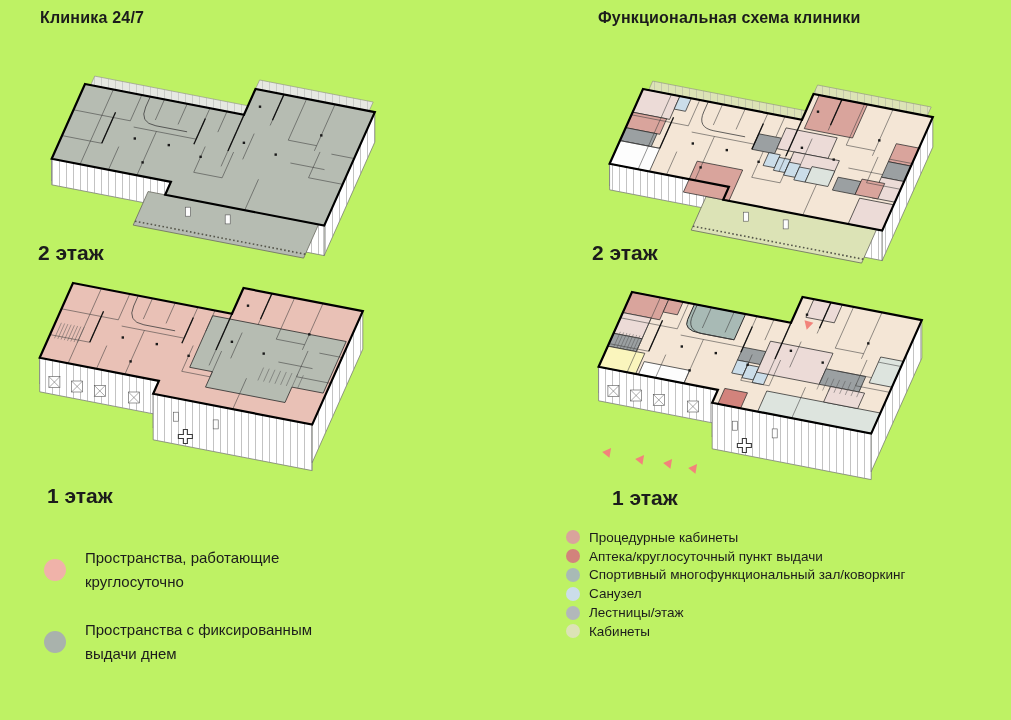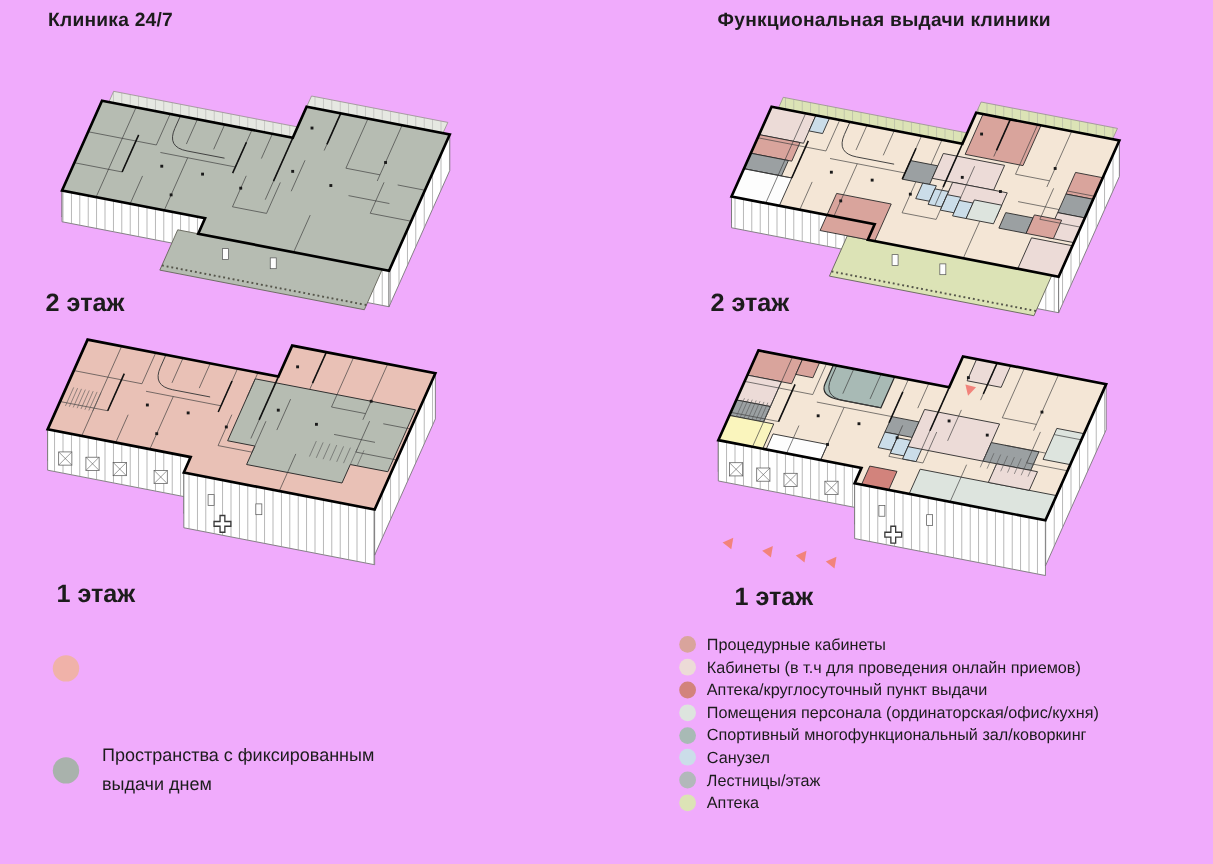--- a/index.html
+++ b/index.html
@@ -1,16 +1,16 @@
 <!DOCTYPE html>
 <html><head>
 <meta charset="utf-8">
 <style>
   html,body{margin:0;padding:0;background:#fff;}
-  .page{position:relative;width:1011px;height:720px;background:#f0abfc;overflow:hidden;
+  .page{position:relative;width:1011px;height:720px;background:#bef264;overflow:hidden;
         font-family:"Liberation Sans", sans-serif;color:#1c1c1c;}
   #plans-canvas{position:absolute;left:0;top:0;}
   .title{position:absolute;font-size:16px;font-weight:600;letter-spacing:.2px;}
   .floor-label{position:absolute;font-size:21px;font-weight:700;}
   .legend-left{position:absolute;left:44px;width:330px;}
   .legend-left .item{display:flex;align-items:center;gap:19px;position:absolute;left:0;}
   .legend-left .dot{width:22px;height:22px;border-radius:50%;flex:0 0 auto;}
   .legend-left .lbl{font-size:15px;line-height:24px;width:276px;}
   .legend-right{position:absolute;left:566px;top:528px;}
   .legend-right .row{display:flex;align-items:center;gap:9px;height:18.8px;}
@@ -359,63 +359,56 @@
         <path d="M742.38,438.57000000000005 h4 v5 h5 v4 h-5 v5 h-4 v-5 h-5 v-4 h5 Z" fill="#fff" stroke="#3a3a3a" stroke-width="1.1"></path>
         <polygon points="0,-5 4.6,3.6 -4.6,3.6" transform="translate(608,452) rotate(38)" fill="#f2837b"></polygon>
         <polygon points="0,-5 4.6,3.6 -4.6,3.6" transform="translate(641,459) rotate(38)" fill="#f2837b"></polygon>
         <polygon points="0,-5 4.6,3.6 -4.6,3.6" transform="translate(669,463) rotate(38)" fill="#f2837b"></polygon>
         <polygon points="0,-5 4.6,3.6 -4.6,3.6" transform="translate(694,468) rotate(38)" fill="#f2837b"></polygon>
         <polygon points="0,-5 4.6,3.6 -4.6,3.6" transform="translate(808,325) rotate(195)" fill="#f2837b"></polygon>
       </g>
     </svg>
 
   <div class="title" style="left:40px;top:9px;">Клиника 24/7</div>
-  <div class="title" style="left:598px;top:9px;">Функциональная выдачи клиники</div>
+  <div class="title" style="left:598px;top:9px;">Функциональная схема клиники</div>
 
   <div class="floor-label" style="left:38px;top:241px;">2 этаж</div>
   <div class="floor-label" style="left:47px;top:484px;">1 этаж</div>
   <div class="floor-label" style="left:592px;top:241px;">2 этаж</div>
   <div class="floor-label" style="left:612px;top:486px;">1 этаж</div>
 
   <div class="legend-left" id="legend-left">
       <div class="item" style="top: 546px;">
         <span class="dot" style="background: rgb(240, 178, 169);"></span>
+        <span class="lbl">Пространства, работающие круглосуточно</span>
       </div>
       <div class="item" style="top: 618px;">
         <span class="dot" style="background: rgb(169, 178, 172);"></span>
         <span class="lbl">Пространства с фиксированным выдачи днем</span>
       </div>
     </div>
   <div class="legend-right" id="legend-right">
       <div class="row">
         <span class="dot" style="background: rgb(217, 164, 156);"></span>
         <span class="lbl">Процедурные кабинеты</span>
       </div>
       <div class="row">
-        <span class="dot" style="background: rgb(236, 219, 215);"></span>
-        <span class="lbl">Кабинеты (в т.ч для проведения онлайн приемов)</span>
-      </div>
-      <div class="row">
         <span class="dot" style="background: rgb(210, 131, 124);"></span>
         <span class="lbl">Аптека/круглосуточный пункт выдачи</span>
       </div>
       <div class="row">
-        <span class="dot" style="background: rgb(221, 228, 222);"></span>
-        <span class="lbl">Помещения персонала (ординаторская/офис/кухня)</span>
-      </div>
-      <div class="row">
         <span class="dot" style="background: rgb(168, 186, 181);"></span>
         <span class="lbl">Спортивный многофункциональный зал/коворкинг</span>
       </div>
       <div class="row">
         <span class="dot" style="background: rgb(203, 221, 233);"></span>
         <span class="lbl">Санузел</span>
       </div>
       <div class="row">
         <span class="dot" style="background: rgb(178, 184, 186);"></span>
         <span class="lbl">Лестницы/этаж</span>
       </div>
       <div class="row">
         <span class="dot" style="background: rgb(220, 227, 182);"></span>
-        <span class="lbl">Аптека</span>
+        <span class="lbl">Кабинеты</span>
       </div>
     </div>
 </div>
 
 </body></html>

